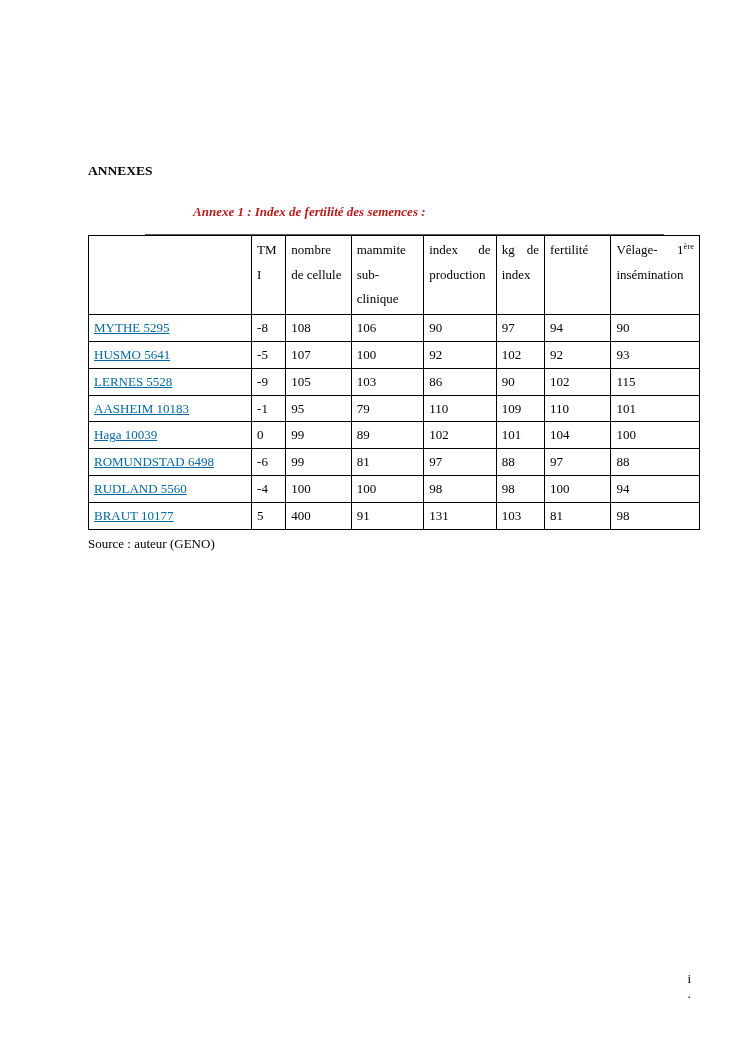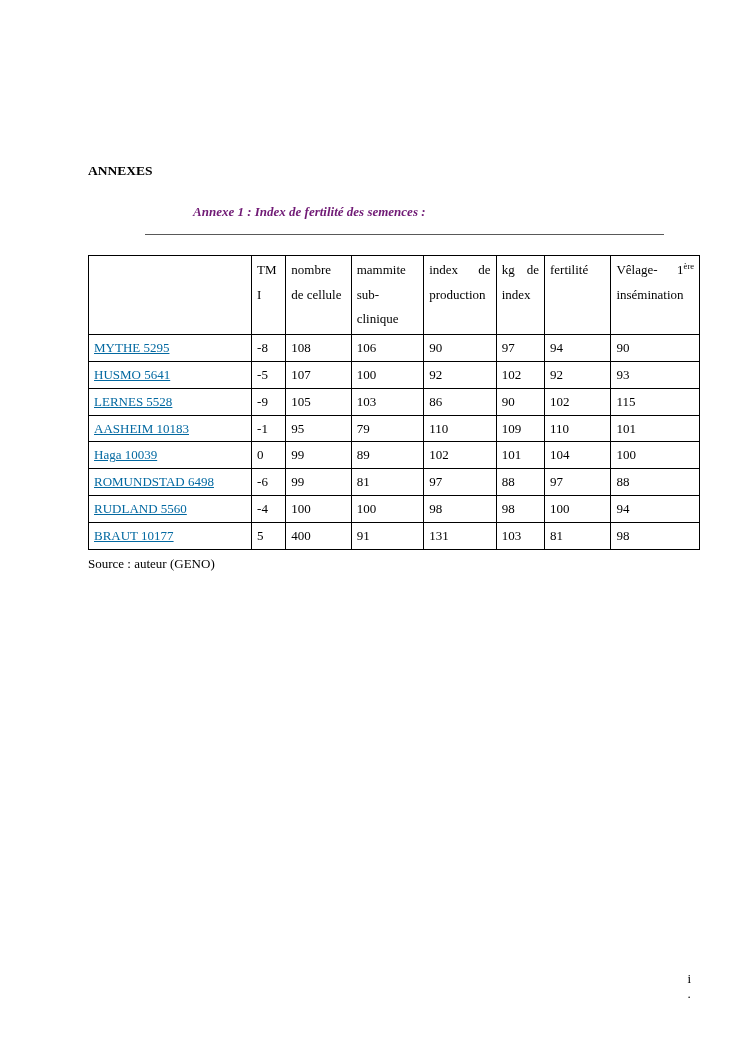--- a/index.html
+++ b/index.html
@@ -21,28 +21,27 @@
     font-weight: bold;
     font-size: 13.5px;
   }
   .title-wrap {
     margin: 25px 0 0 57px;
     width: 471px;
     border-bottom: 1px solid #595959;
     padding: 0 0 14px 48px;
   }
   .annex-title {
-    color: #701a75;
+    color: #b91c1c;
     font-weight: bold;
     font-style: italic;
     font-size: 13px;
   }
   table.data-table {
     border-collapse: collapse;
-    margin-top: 20px;
     table-layout: fixed;
     width: 612px;
   }
   .data-table th, .data-table td {
     border: 1px solid #000000;
     padding: 2px 5px;
     vertical-align: top;
     font-weight: normal;
     font-size: 13px;
   }

